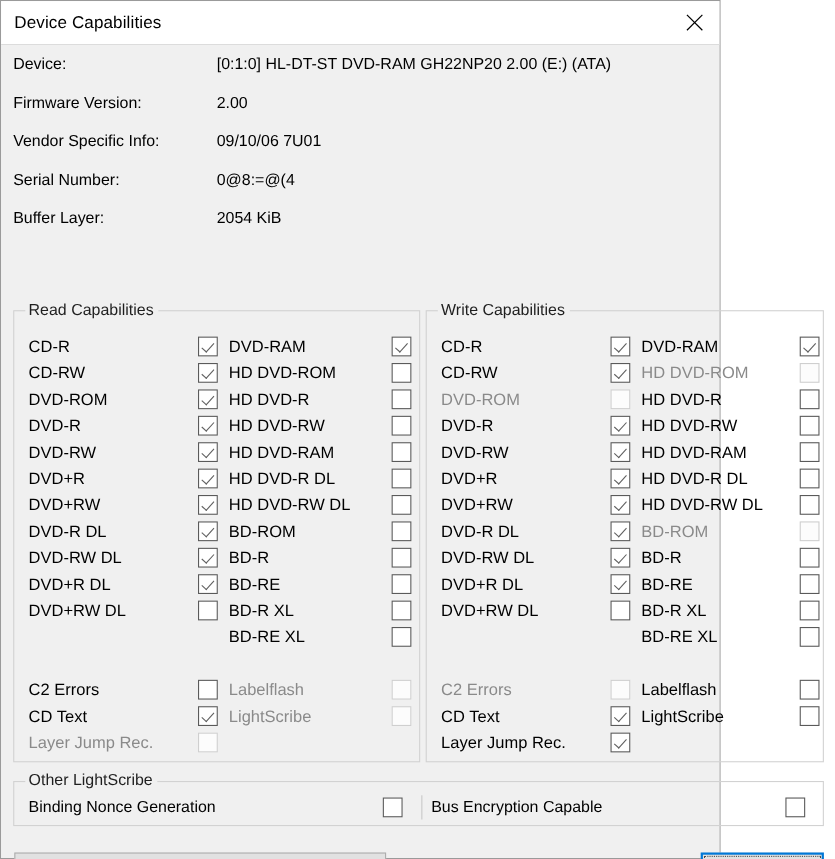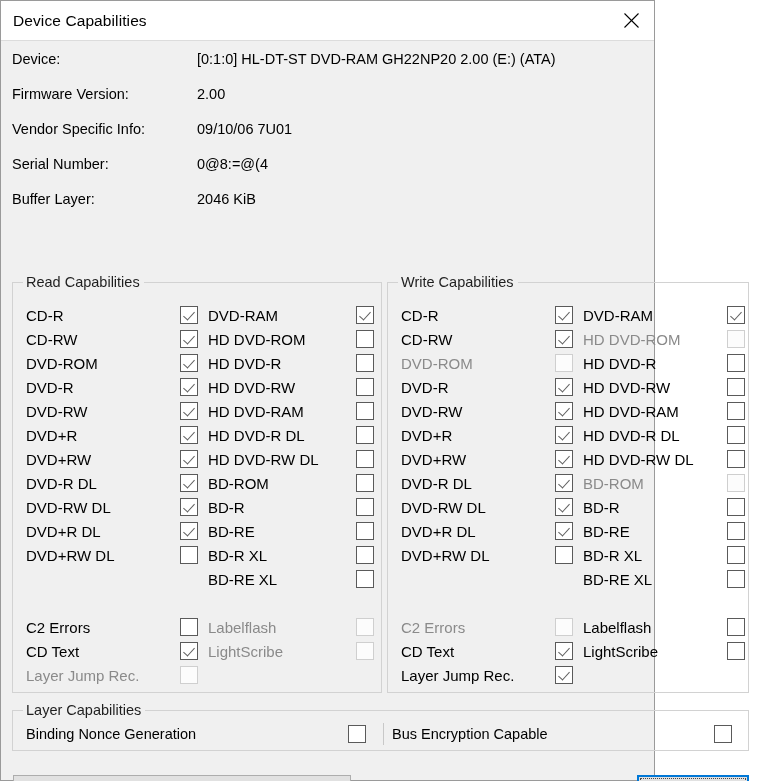--- a/index.html
+++ b/index.html
@@ -244,21 +244,21 @@
         <div class="info-row">
           <div class="info-label">Vendor Specific Info:</div>
           <div class="info-value">09/10/06 7U01</div>
         </div>
         <div class="info-row">
           <div class="info-label">Serial Number:</div>
           <div class="info-value">0@8:=@(4</div>
         </div>
         <div class="info-row">
           <div class="info-label">Buffer Layer:</div>
-          <div class="info-value">2046 KiB</div>
+          <div class="info-value">2054 KiB</div>
         </div>
       </div>
 
     <div class="groupbox" id="grp-read">
       <div class="gb-frame"></div>
       <div class="gb-legend">Read Capabilities</div>
       <div class="gb-body">
         <div class="cap-col" id="read-left" style="left:14px;  width:172px;">
             <div class="cap-row">
               <span class="cap-label">CD-R</span>
@@ -502,21 +502,21 @@
             <div class="cap-row">
               <span class="cap-label">LightScribe</span>
               <span class="cb"></span>
             </div>
           </div>
       </div>
     </div>
 
     <div class="groupbox" id="grp-other">
       <div class="gb-frame"></div>
-      <div class="gb-legend">Layer Capabilities</div>
+      <div class="gb-legend">Other LightScribe</div>
       <div id="other-body">
         <div class="other-item" id="other-left">
           <span class="other-label">Binding Nonce Generation</span>
           <span class="cb" id="cb-other-left"></span>
         </div>
         <div id="other-divider"></div>
         <div class="other-item" id="other-right">
           <span class="other-label">Bus Encryption Capable</span>
           <span class="cb" id="cb-other-right"></span>
         </div>

